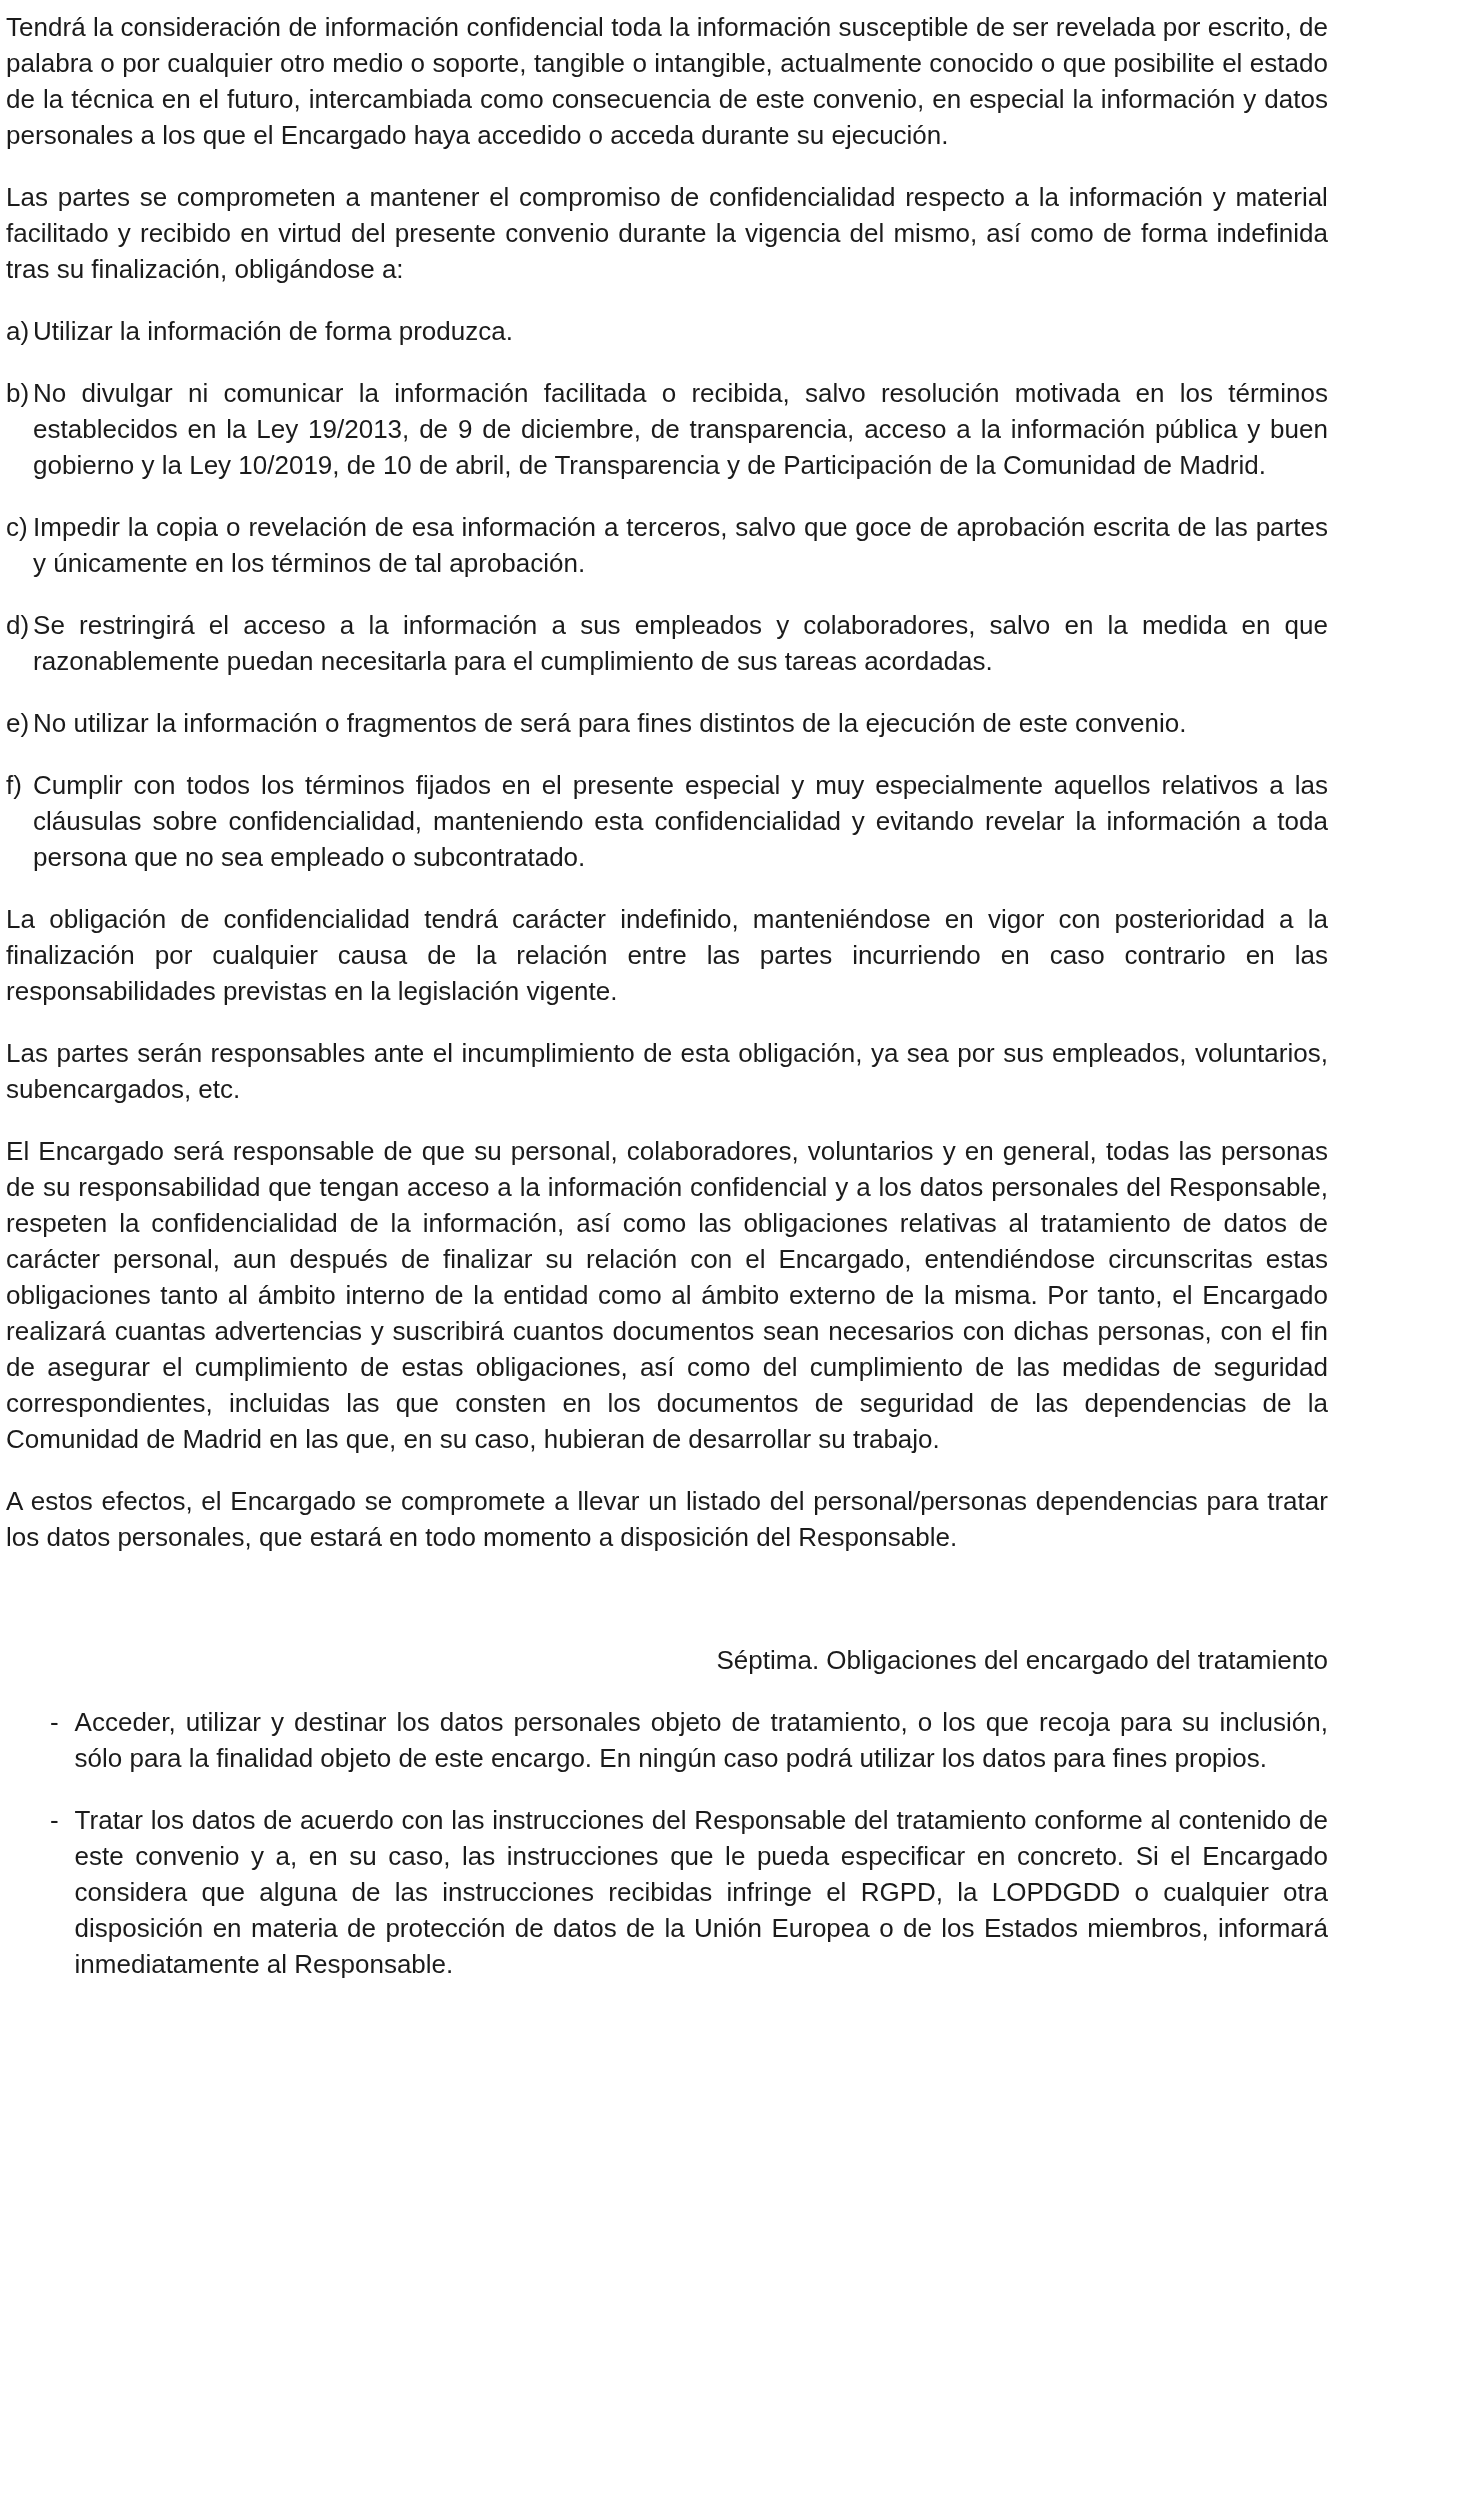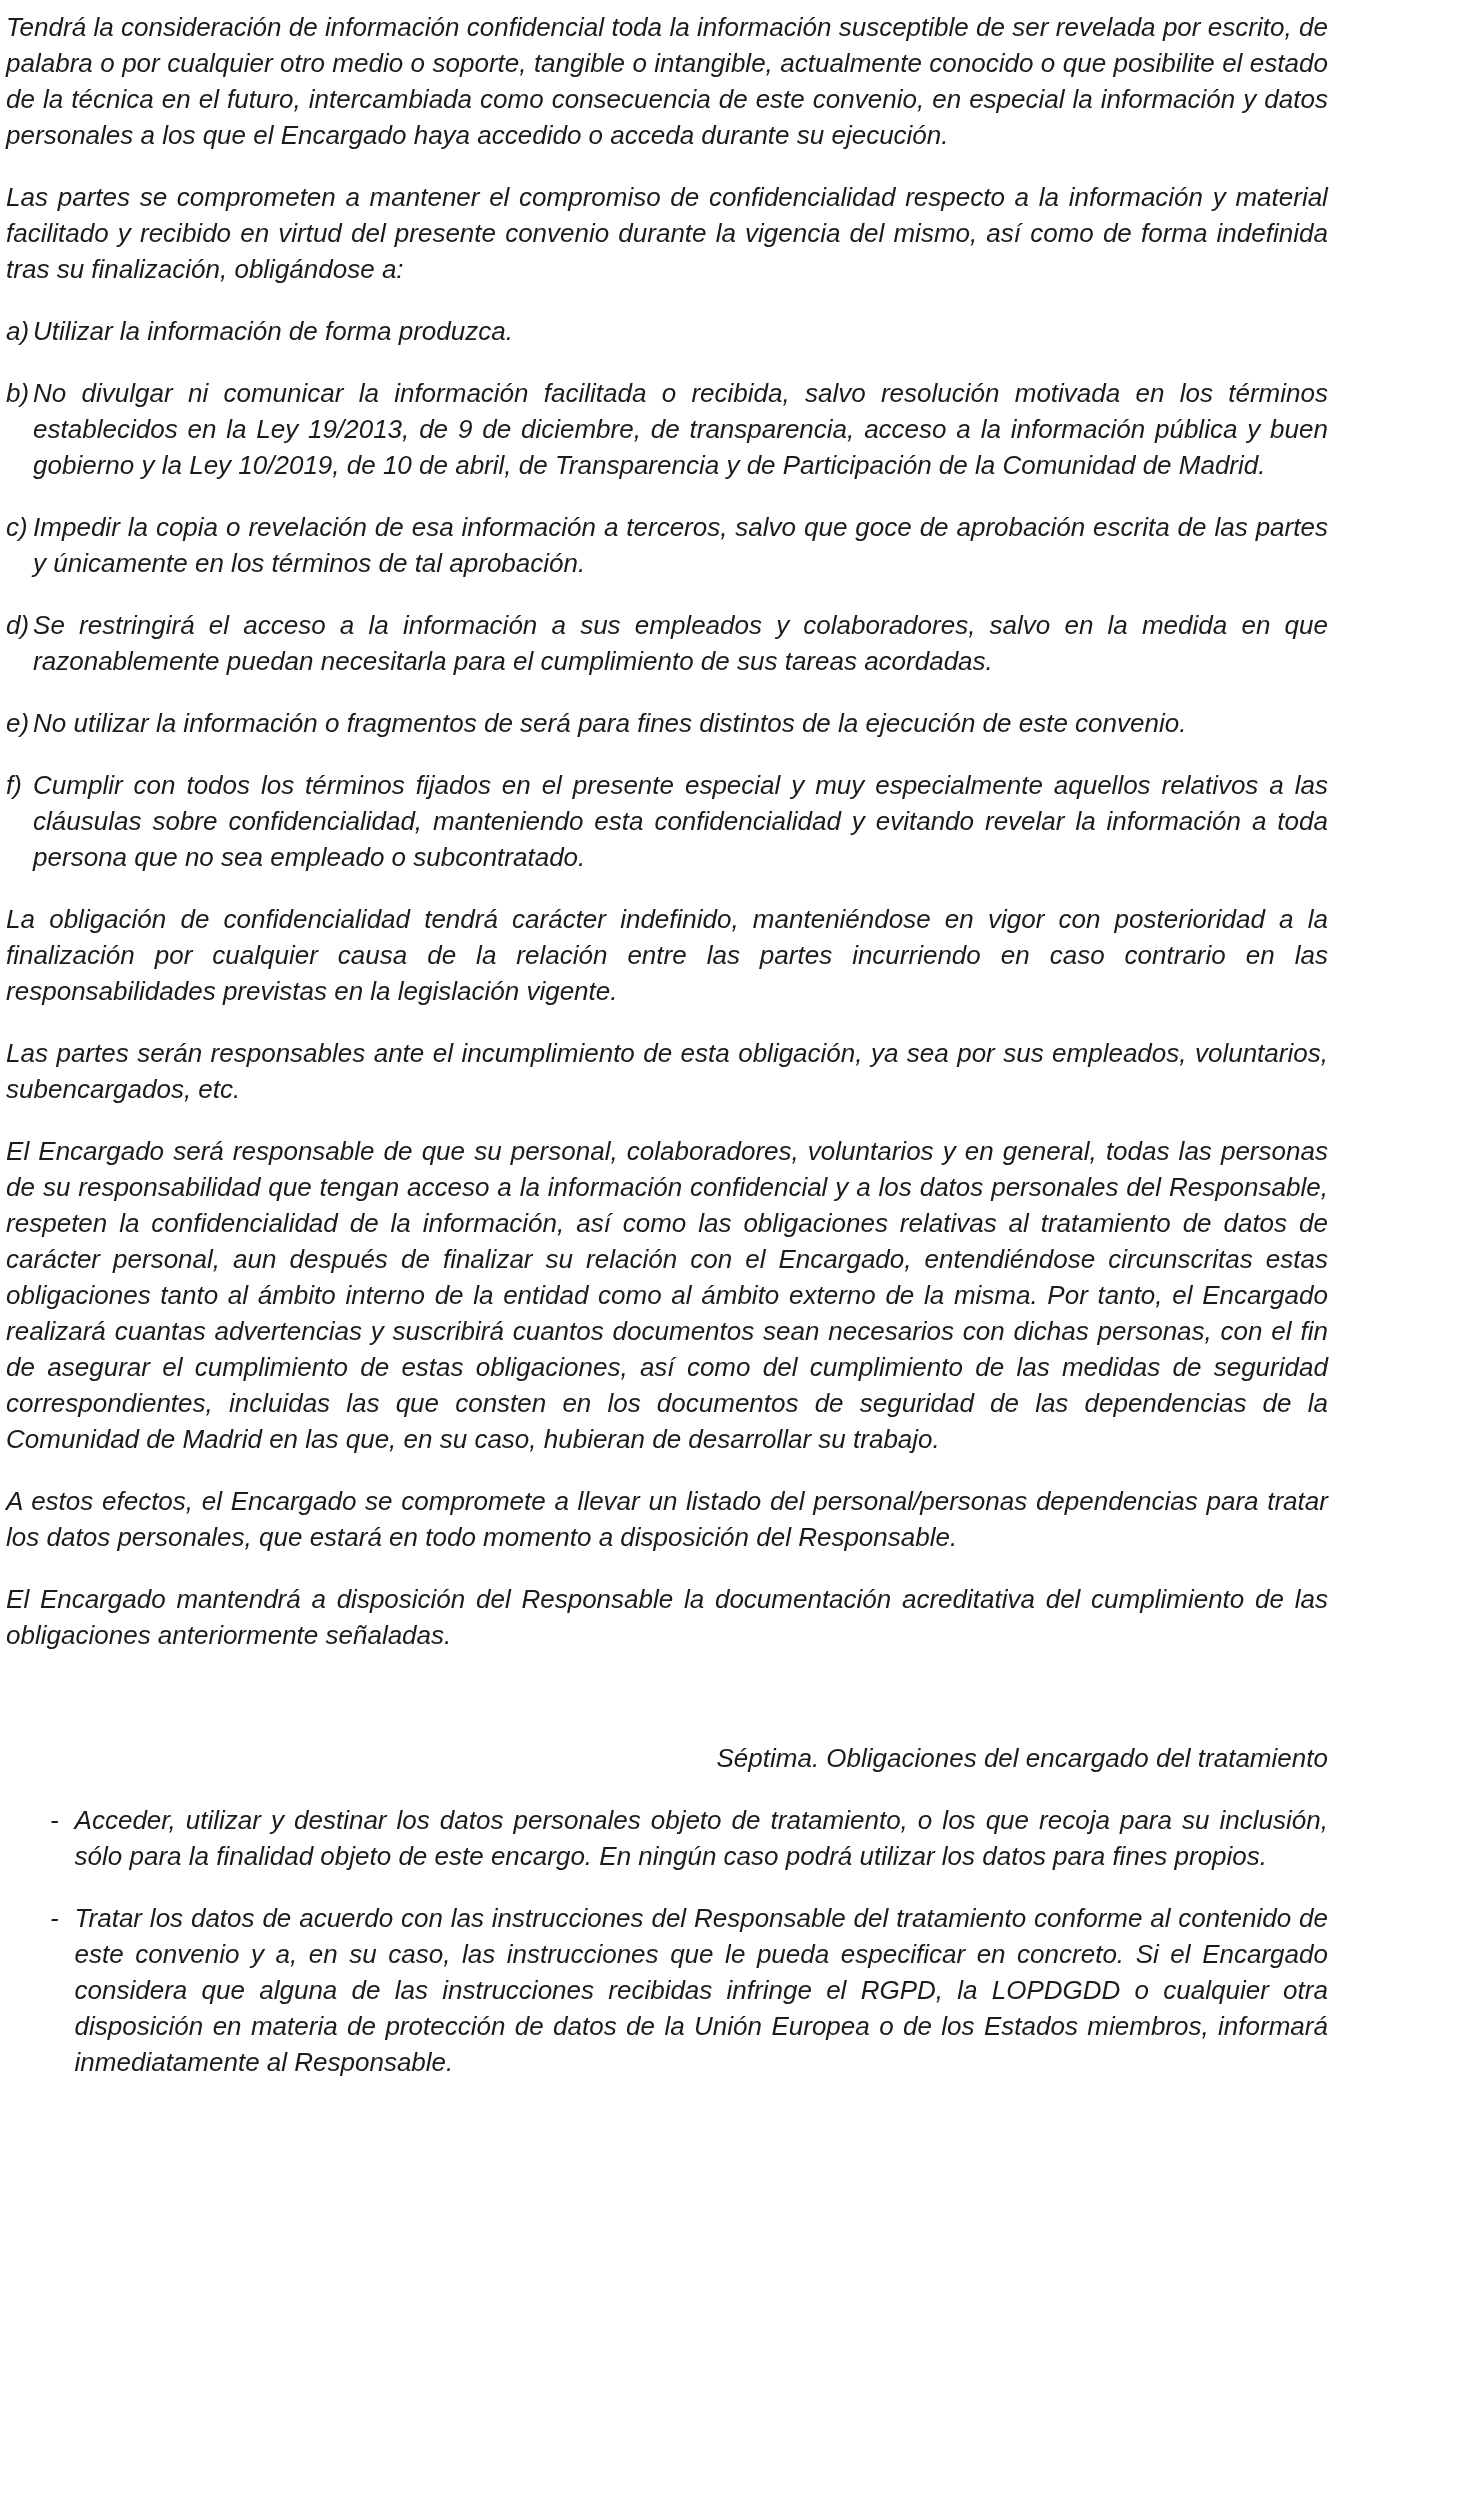--- a/index.html
+++ b/index.html
@@ -11,21 +11,20 @@
     width: 1470px;
     height: 2512px;
     overflow: hidden;
     font-family: "Liberation Sans", sans-serif;
     color: #1b1b1b;
   }
   .page {
     box-sizing: border-box;
     width: 1334px;
     padding: 8.7px 6.1px 0 6.1px;
-    font-style: italic;
   }
   .para {
     margin: 0 0 26px 0;
     font-size: 26px;
     line-height: 36px;
     text-align: justify;
     font-weight: 400;
   }
   .heading {
     margin-top: 87px;
@@ -94,21 +93,20 @@
 
   <p class="para">La obligación de confidencialidad tendrá carácter indefinido, manteniéndose en vigor con posterioridad a la finalización por cualquier causa de la relación entre las partes incurriendo en caso contrario en las responsabilidades previstas en la legislación vigente.</p>
 
   <p class="para">Las partes serán responsables ante el incumplimiento de esta obligación, ya sea por sus empleados, voluntarios, subencargados, etc.</p>
 
   <p class="para">El Encargado será responsable de que su personal, colaboradores, voluntarios y en general, todas las personas de su responsabilidad que tengan acceso a la información confidencial y a los datos personales del Responsable, respeten la confidencialidad de la información, así como las obligaciones relativas al tratamiento de datos de carácter personal, aun después de finalizar su relación con el Encargado, entendiéndose circunscritas estas obligaciones tanto al ámbito interno de la entidad como al ámbito externo de la misma. Por tanto, el Encargado realizará cuantas advertencias y suscribirá cuantos documentos sean necesarios con dichas personas, con el fin de asegurar el cumplimiento de estas obligaciones, así como del cumplimiento de las medidas de seguridad correspondientes, incluidas las que consten en los documentos de seguridad de las dependencias de la Comunidad de Madrid en las que, en su caso, hubieran de desarrollar su trabajo.</p>
 
   <p class="para">A estos efectos, el Encargado se compromete a llevar un listado del personal/personas dependencias para tratar los datos personales, que estará en todo momento a disposición del Responsable.</p>
 
 
-  <p class="para">El Encargado mantendrá a disposición del Responsable la documentación acreditativa del cumplimiento de las obligaciones anteriormente señaladas.</p>
 
   <p class="para heading">Séptima. Obligaciones del encargado del tratamiento</p>
 
 
   <div class="list-item dashed">
     <span class="marker">-</span>
     <span class="item-text">Acceder, utilizar y destinar los datos personales objeto de tratamiento, o los que recoja para su inclusión, sólo para la finalidad objeto de este encargo. En ningún caso podrá utilizar los datos para fines propios.</span>
   </div>
 
   <div class="list-item dashed">

